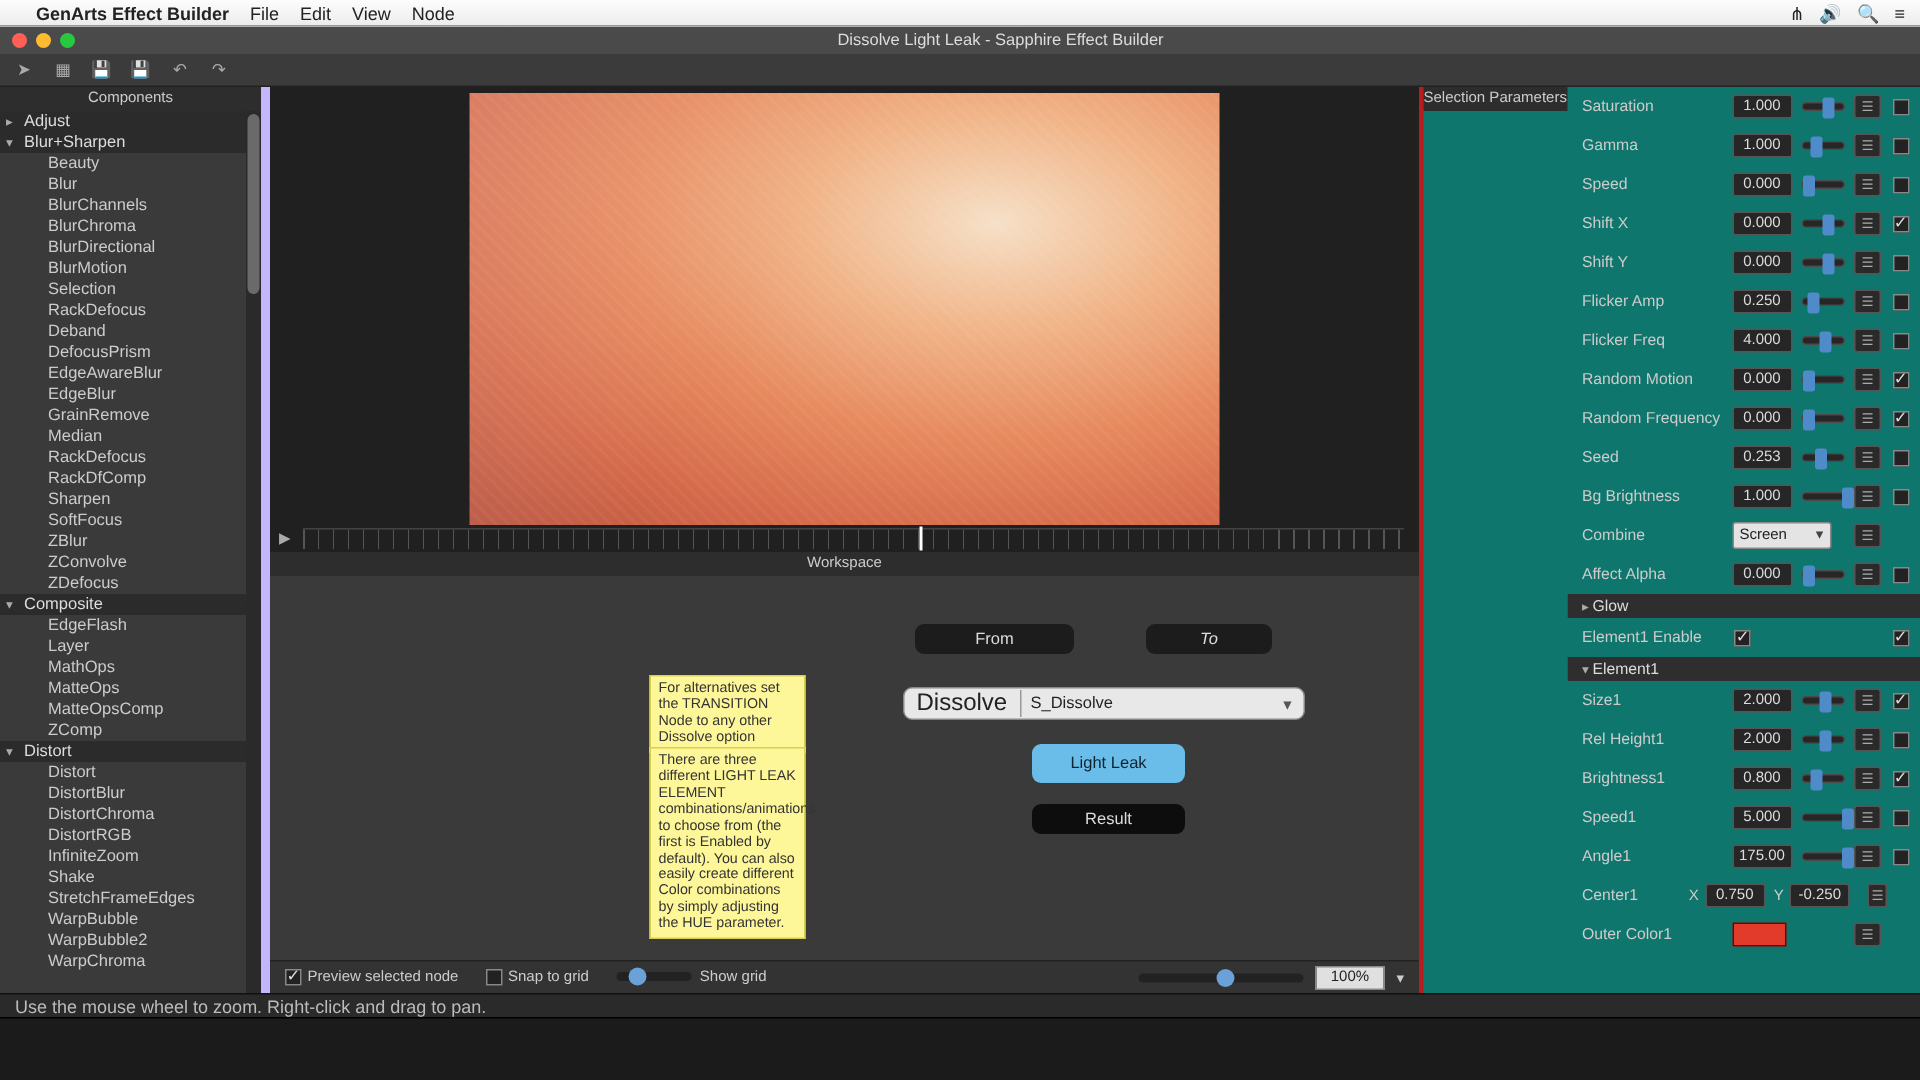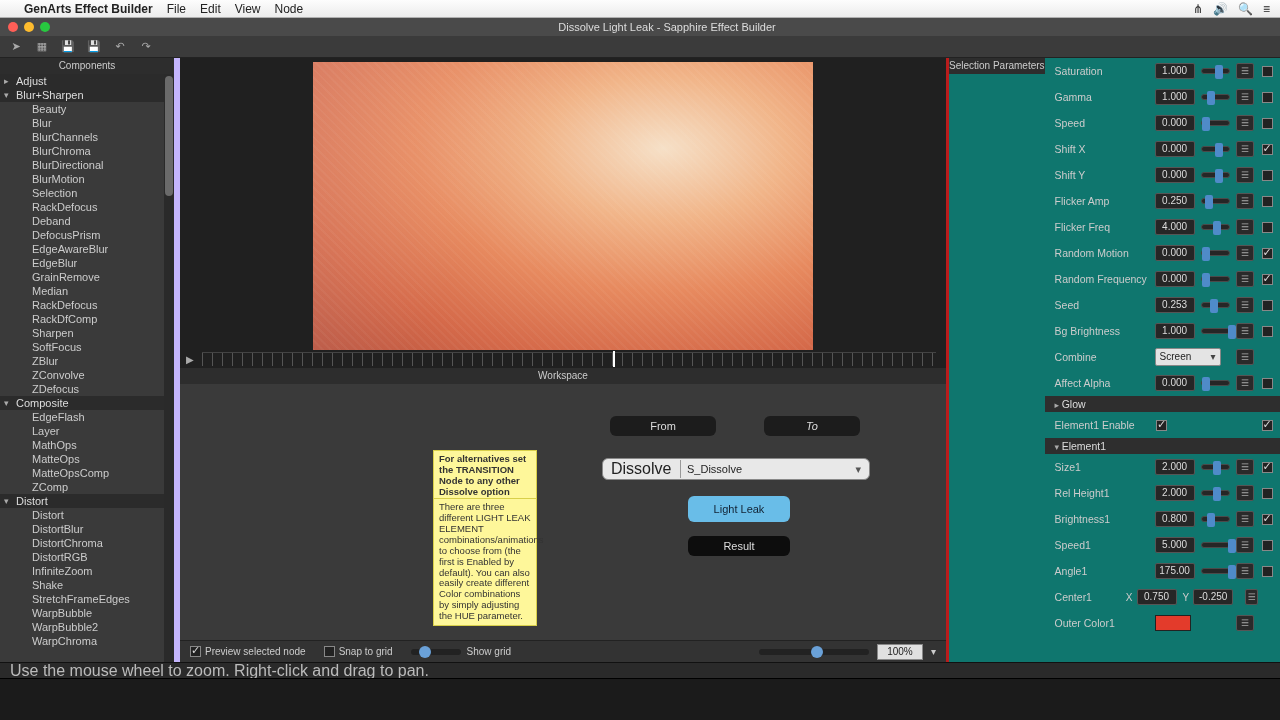--- a/index.html
+++ b/index.html
@@ -49,29 +49,29 @@
 .timeline .play { width: 12px; font-size: 10px; }
 .timeline .track { flex: 1; height: 14px; position: relative; border-top: 1px solid #444; margin: 0 4px; background: repeating-linear-gradient(90deg,#555 0 1px, transparent 1px 10px); }
 .timeline .track .playhead { position: absolute; top: -2px; left: 56%; width: 2px; height: 16px; background: #fff; }
 
 .workspace { flex: 1; background: #3a3a3a; position: relative; }
 .ws-title { height: 16px; background: #2d2d2d; text-align: center; font-size: 10px; line-height: 16px; color: #ccc; }
 .node { position: absolute; background: #2b2b2b; color: #ddd; border-radius: 6px; text-align: center; font-size: 11px; padding: 4px 0; }
 .node.dark { background: #1c1c1c; }
 .node.light { background: #69bde8; color: #123; }
 .node.from { left: 430px; top: 48px; width: 106px; }
-.node.to   { left: 584px; top: 48px; width: 96px; font-style: italic; }
+.node.to   { left: 584px; top: 48px; width: 84px; font-style: italic; }
 .node.dissolve { left: 422px; top: 90px; width: 268px; background: #e8e8e8; color: #222; border: 1px solid #888; display: flex; align-items: center; height: 22px; padding: 0; }
 .node.dissolve .lbl { width: 78px; padding-left: 8px; text-align: left; border-right: 1px solid #999; font-size: 16px; }
 .node.dissolve .sel { flex: 1; padding-left: 6px; text-align: left; font-size: 11px; position: relative; }
 .node.dissolve .sel::after { content: "▾"; position: absolute; right: 8px; color: #555; }
 .node.leak   { left: 508px; top: 128px; width: 102px; height: 26px; line-height: 18px; }
 .node.result { left: 508px; top: 168px; width: 102px; background: #0d0d0d; }
 .note { position: absolute; background: #fef79a; border: 1px solid #d8cf4a; color: #333; font-size: 9.5px; padding: 3px 5px; width: 104px; line-height: 1.15; }
-.note.n1 { left: 253px; top: 82px; font-weight: bold; }
+.note.n1 { left: 253px; top: 82px; }
 .note.n2 { left: 253px; top: 130px; width: 104px; }
 
 .ws-footer { position: absolute; left: 0; right: 0; bottom: 0; height: 22px; background: #333; display: flex; align-items: center; padding: 0 10px; gap: 18px; font-size: 10px; border-top: 1px solid #222; }
 .ws-footer .chk { width: 11px; height: 11px; border: 1px solid #888; display: inline-block; vertical-align: middle; margin-right: 4px; background: #222; position: relative; }
 .ws-footer .chk.on::after { content: "✓"; position: absolute; top: -3px; left: 0; color: #ddd; font-size: 11px; }
 .ws-footer .mini-slider { width: 50px; height: 6px; background: #222; border-radius: 3px; position: relative; display: inline-block; vertical-align: middle; margin-right: 6px; }
 .ws-footer .mini-slider .knob { position: absolute; top: -3px; left: 8px; width: 12px; height: 12px; border-radius: 50%; background: #6aa1d8; }
 .ws-footer .zoom-group { margin-left: auto; display: flex; align-items: center; gap: 8px; }
 .ws-footer .long-slider { width: 110px; height: 6px; background: #222; border-radius: 3px; position: relative; }
 .ws-footer .long-slider .knob { position: absolute; top: -3px; left: 52px; width: 12px; height: 12px; border-radius: 50%; background: #6aa1d8; }
@@ -92,21 +92,21 @@
 .section-hdr { padding: 2px 10px; font-size: 10.5px; color: #ddd; background: #2e2e2e; }
 .section-hdr.caret::before { content: "▸ "; color: #aaa; font-size: 9px; }
 .section-hdr.open::before { content: "▾ "; }
 .combine-sel { width: 66px; height: 18px; background: #e4e4e4; border: 1px solid #888; color: #222; font-size: 10px; padding-left: 4px; position: relative; border-radius: 2px; line-height: 16px; }
 .combine-sel::after { content: "▾"; position: absolute; right: 4px; color: #444; }
 .xy-row .pair { display: flex; align-items: center; gap: 4px; }
 .xy-row .pair span { font-size: 10px; color: #ccc; }
 .swatch { width: 36px; height: 16px; background: #e33b2b; border: 1px solid #222; }
 
 
-.status-bar { height: 16px; background: #2a2a2a; padding: 0 10px; font-size: 16px; line-height: 16px; color: #bbb; border-top: 1px solid #111; }
+.status-bar { height: 16px; background: #2a2a2a; padding: 0 10px; font-size: 12px; line-height: 16px; color: #bbb; border-top: 1px solid #111; }
 .bottom-strip { height: 42px; background: #1b1b1b; border-top: 1px solid #000; position: relative; }
 </style>
 </head>
 <body>
 
 <div class="mac-menubar">
   <span class="apple"></span>
   <span class="app-name">GenArts Effect Builder</span>
   <span>File</span>
   <span>Edit</span>

